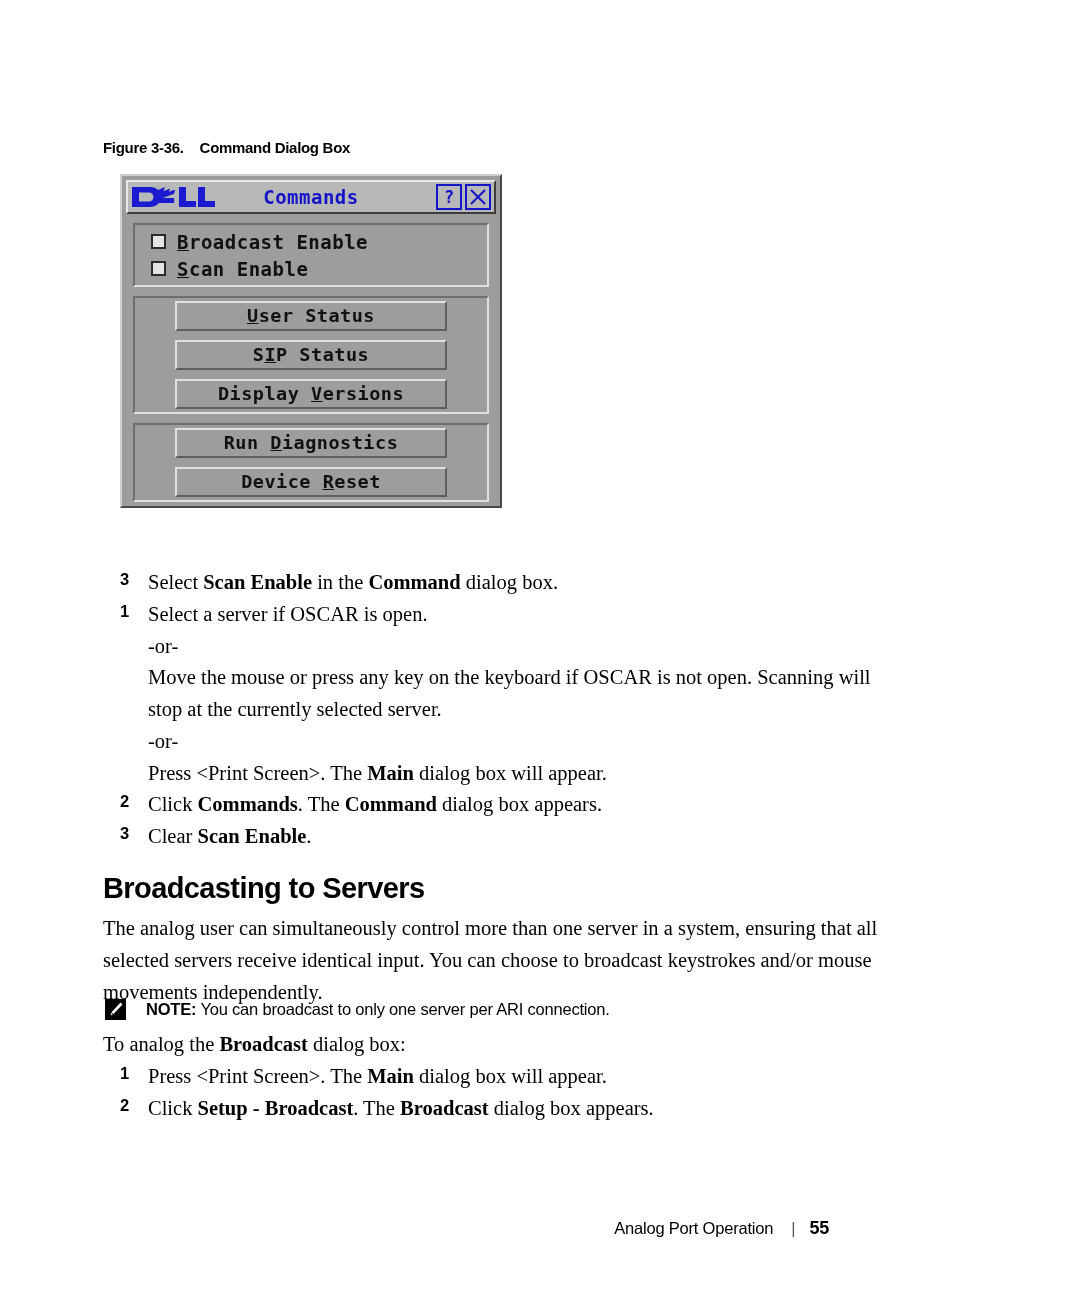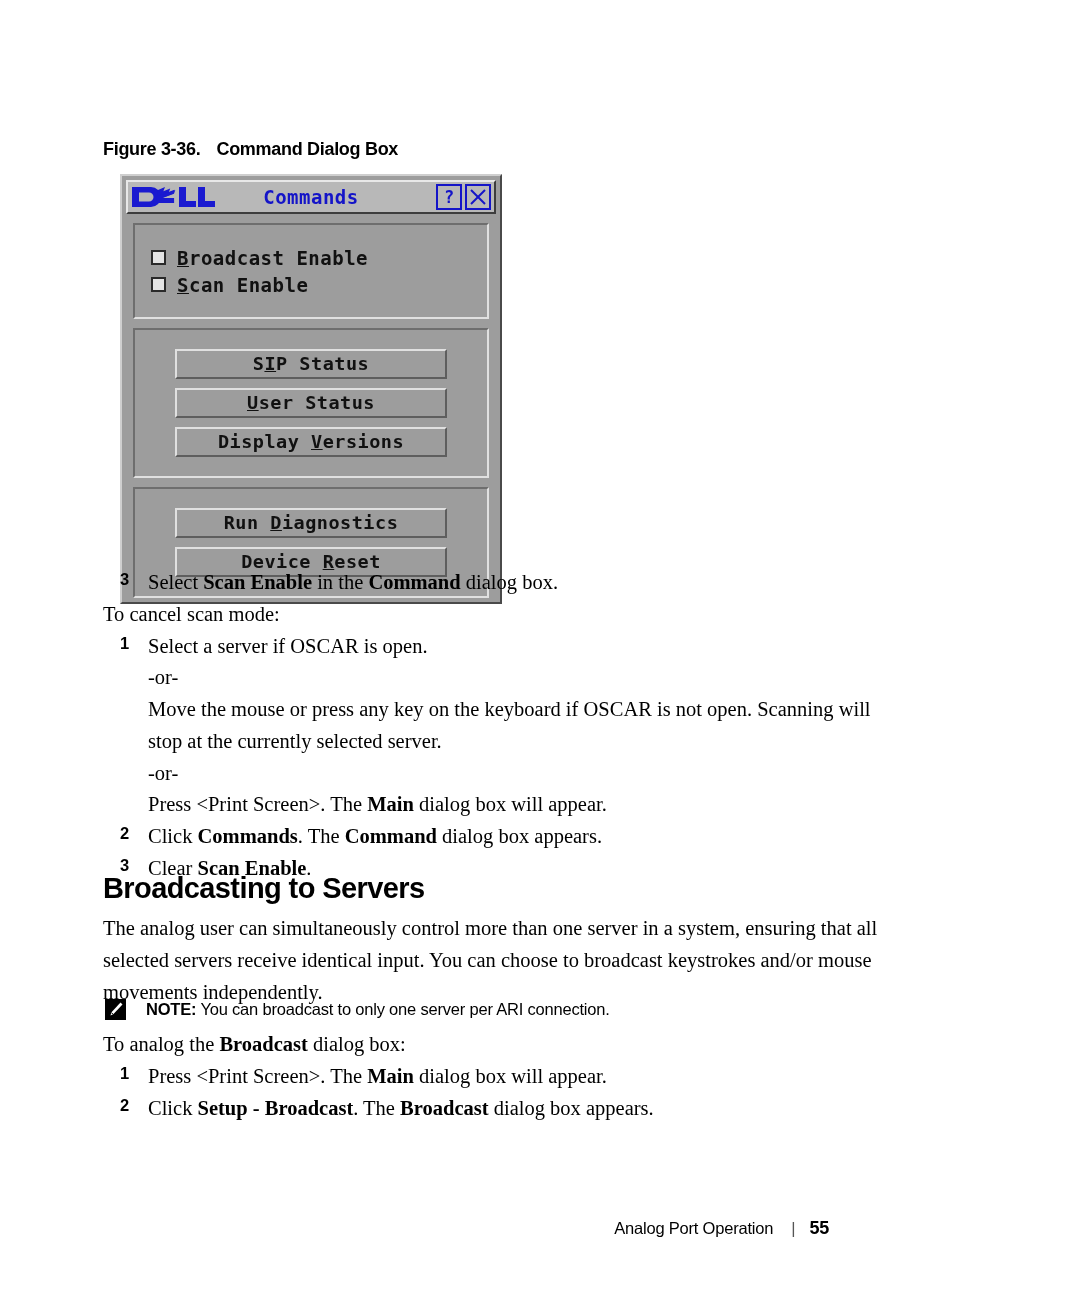--- a/index.html
+++ b/index.html
@@ -23,21 +23,21 @@
     height: 1296px;
   }
 
   
   .fig-caption {
     position: absolute;
     left: 103px;
     top: 139px;
     font-family: "Liberation Sans", sans-serif;
     font-weight: bold;
-    font-size: 18px;
+    font-size: 15px;
     letter-spacing: -0.3px;
     white-space: nowrap;
     color: #000;
   }
   .fig-caption .fig-num { margin-right: 16px; }
 
   
   .dialog {
     position: absolute;
     left: 120px;
@@ -114,21 +114,21 @@
 
   
   .group {
     margin: 9px 7px 0 7px;
     background: #9d9d9d;
     border-top: 2px solid #6e6e6e;
     border-left: 2px solid #6e6e6e;
     border-right: 2px solid #e0e0e0;
     border-bottom: 2px solid #e0e0e0;
     box-sizing: border-box;
-    padding: 19px 10px;
+    padding: 3px 10px;
   }
   .group.last { }
 
   .chk-row {
     display: flex;
     align-items: center;
     height: 27px;
     margin-left: 6px;
   }
   .chk-box {
@@ -293,36 +293,35 @@
         <div class="chk-box"></div>
         <div class="chk-label"><span class="mn">B</span><span>roadcast Enable</span></div>
       </div>
       <div class="chk-row">
         <div class="chk-box"></div>
         <div class="chk-label"><span class="mn">S</span><span>can Enable</span></div>
       </div>
     </div>
 
     <div class="group">
+      <div class="osc-btn"><span></span><span class="mn">U</span><span>ser Status</span></div>
       <div class="osc-btn"><span>S</span><span class="mn">I</span><span>P Status</span></div>
-      <div class="osc-btn"><span></span><span class="mn">U</span><span>ser Status</span></div>
       <div class="osc-btn lastbtn"><span>Display </span><span class="mn">V</span><span>ersions</span></div>
     </div>
 
     <div class="group last">
       <div class="osc-btn"><span>Run </span><span class="mn">D</span><span>iagnostics</span></div>
       <div class="osc-btn lastbtn"><span>Device </span><span class="mn">R</span><span>eset</span></div>
     </div>
   </div>
 
   <div class="body-text" style="top:567px;">
     <p class="step">
       <span class="num">3</span><span>Select </span><span class="b">Scan Enable</span><span> in the </span><span class="b">Command</span><span> dialog box.</span>
     </p>
-    <p class="plain">To cancel scan mode:</p>
     <p class="step">
       <span class="num">1</span><span>Select a server if OSCAR is open.</span>
     </p>
     <p class="sub">-or-</p>
     <p class="sub">Move the mouse or press any key on the keyboard if OSCAR is not open. Scanning will stop at the currently selected server.</p>
     <p class="sub">-or-</p>
     <p class="sub"><span>Press &lt;Print Screen&gt;. The </span><span class="b">Main</span><span> dialog box will appear.</span></p>
     <p class="step">
       <span class="num">2</span><span>Click </span><span class="b">Commands</span><span>. The </span><span class="b">Command</span><span> dialog box appears.</span>
     </p>

